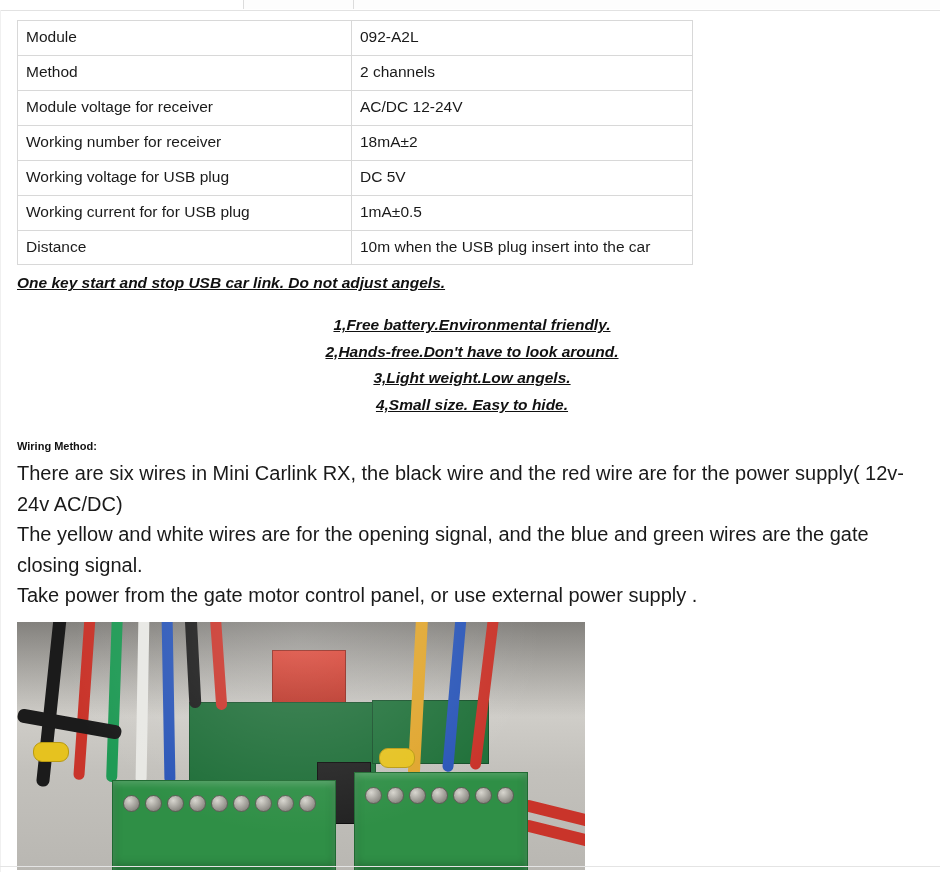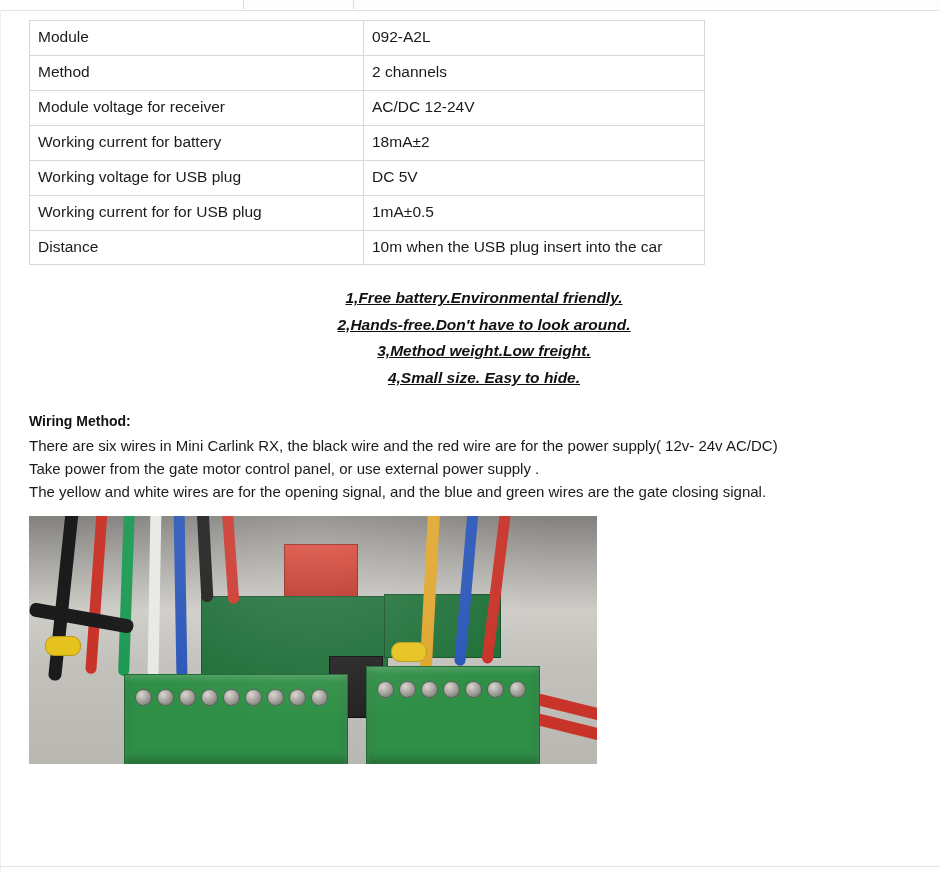--- a/index.html
+++ b/index.html
@@ -37,21 +37,21 @@
     height: 9px;
     border-left: 1px solid #dcdcdc;
     border-right: 1px solid #dcdcdc;
     background: #fdfdfd;
   }
   .top-strip .seg-a { left: 243px; width: 110px; }
   .top-strip .seg-b { left: 353px; width: 588px; }
 
   .content {
     position: absolute;
-    left: 29px;
+    left: 17px;
     top: 20px;
     width: 910px;
   }
 
   
   table.spec {
     border-collapse: collapse;
     width: 643px;
     table-layout: fixed;
     margin: 0;
@@ -76,26 +76,26 @@
     font-size: 15.5px;
     line-height: 1.0;
     color: #111;
   }
   .tagline { margin-top: 9px; }
   .bullets { margin-top: 25px; }
   .bullets .bi { display: block; margin-bottom: 11px; text-align: center; }
 
   .wiring-title {
     margin-top: 28px;
-    font-size: 14px;
+    font-size: 11px;
     font-weight: bold;
     color: #111;
   }
   .wiring-line {
-    font-size: 15px;
+    font-size: 20px;
     line-height: 1.52;
     color: #1a1a1a;
   }
   .wiring-block { margin-top: 6px; }
 
   
   .photo-wrap {
     margin-top: 12px;
     width: 568px;
     height: 248px;
@@ -200,51 +200,54 @@
         </tr>
         <tr>
           <td class="k">Method</td>
           <td class="v">2 channels</td>
         </tr>
         <tr>
           <td class="k">Module voltage for receiver</td>
           <td class="v">AC/DC 12-24V</td>
         </tr>
         <tr>
-          <td class="k">Working current for battery</td>
+          <td class="k">Working number for receiver</td>
           <td class="v">18mA±2</td>
         </tr>
         <tr>
           <td class="k">Working voltage for USB plug</td>
           <td class="v">DC 5V</td>
         </tr>
         <tr>
           <td class="k">Working current for for USB plug</td>
           <td class="v">1mA±0.5</td>
         </tr>
         <tr>
           <td class="k">Distance</td>
           <td class="v">10m when the USB plug insert into the car</td>
         </tr>
       </tbody>
     </table>
 
+    <div class="tagline">
+      <span class="bi">One key start and stop USB car link. Do not adjust angels.</span>
+    </div>
 
     <div class="bullets">
       <span class="bi">1,Free battery.Environmental friendly.</span>
       <span class="bi">2,Hands-free.Don't have to look around.</span>
-      <span class="bi">3,Method weight.Low freight.</span>
+      <span class="bi">3,Light weight.Low angels.</span>
       <span class="bi">4,Small size. Easy to hide.</span>
     </div>
 
     <div class="wiring-title">Wiring Method:</div>
     <div class="wiring-block">
       <div class="wiring-line">There are six wires in Mini Carlink RX, the black wire and the red wire are for the power supply( 12v- 24v AC/DC)</div>
+      <div class="wiring-line">The yellow and white wires are for the opening signal, and the blue and green wires are the gate closing signal.</div>
       <div class="wiring-line">Take power from the gate motor control panel, or use external power supply .</div>
-      <div class="wiring-line">The yellow and white wires are for the opening signal, and the blue and green wires are the gate closing signal.</div>
     </div>
 
     <div class="photo-wrap">
       <div class="photo">
         <div class="desk"></div>
         <div class="shadowtop"></div>
 
         <div class="redbox"></div>
         <div class="pcb-board"></div>
         <div class="pcb-board2"></div>

